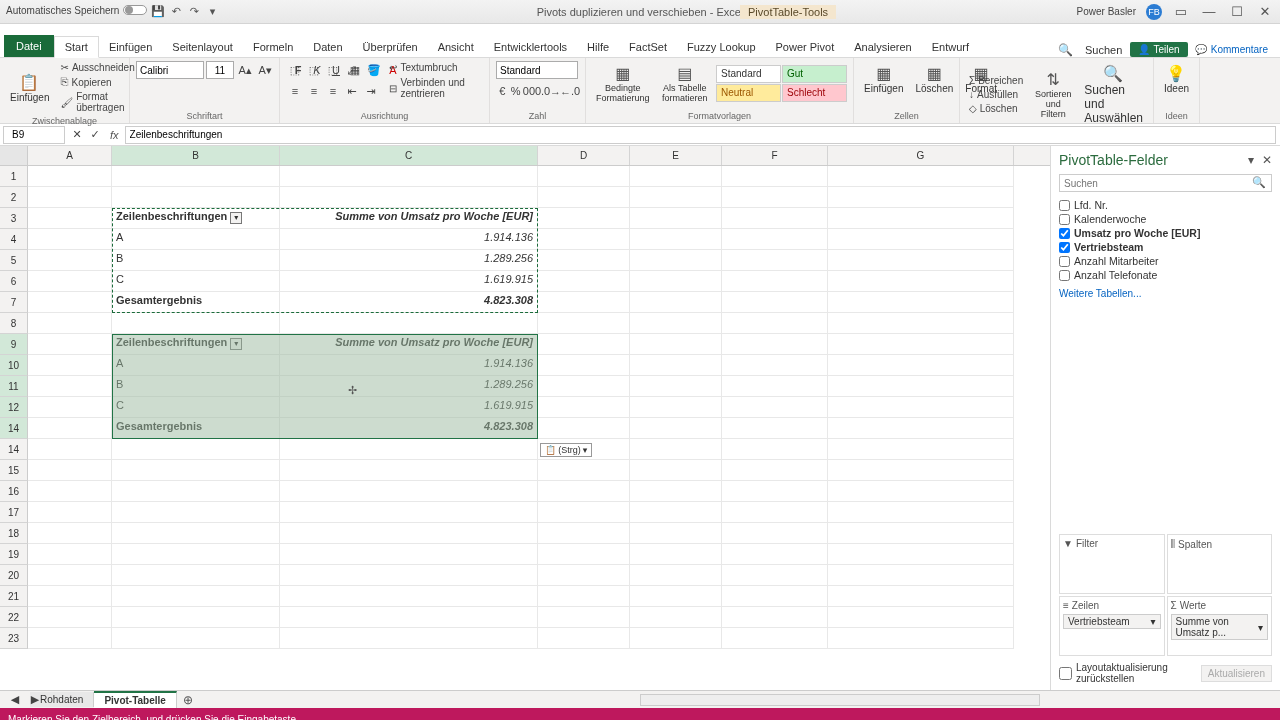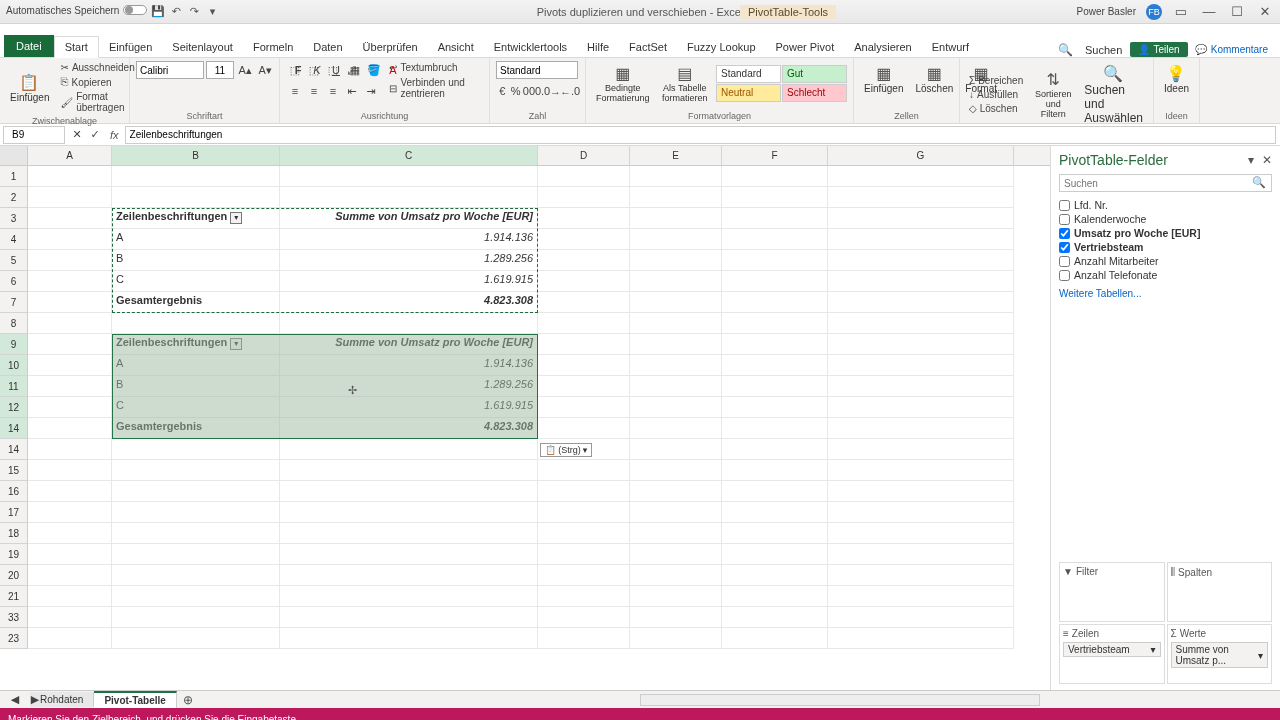--- a/index.html
+++ b/index.html
@@ -332,21 +332,21 @@
           <div class="rowh sel">12</div>
           <div class="rowh sel">14</div>
           <div class="rowh">14</div>
           <div class="rowh">15</div>
           <div class="rowh">16</div>
           <div class="rowh">17</div>
           <div class="rowh">18</div>
           <div class="rowh">19</div>
           <div class="rowh">20</div>
           <div class="rowh">21</div>
-          <div class="rowh">33</div>
+          <div class="rowh">22</div>
           <div class="rowh">23</div>
         </div>
       <div class="cells" id="cells">
 
         <div class="marching" style="left:84px;top:42px;width:426px;height:105px"></div>
 
         <div class="selection" style="left:84px;top:168px;width:426px;height:105px"></div>
 
         <div class="paste-tag" style="left:512px;top:277px">📋 <span>(Strg)</span> ▾</div>
 
@@ -628,20 +628,25 @@
       <div class="fl-box">
         <div class="fl-boxhdr">
             <span>Σ</span>
             <span>Werte</span>
           </div>
         <div class="fl-pill">
             <span>Summe von Umsatz p...</span>
             <span>▾</span>
           </div>
       </div>
+    </div>
+    <div class="fl-bottom">
+      <input type="checkbox" style="">
+      <span>Layoutaktualisierung zurückstellen</span>
+      <span class="fl-upd">Aktualisieren</span>
     </div>
   </div>
 </div>
 
 <div class="sheettabs">
   <span style="position:absolute;left:6px;display:flex;gap:2px">
     <span class="icobtn">◀</span>
     <span class="icobtn">▶</span>
   </span>
   <div class="sheettab">Rohdaten</div>

